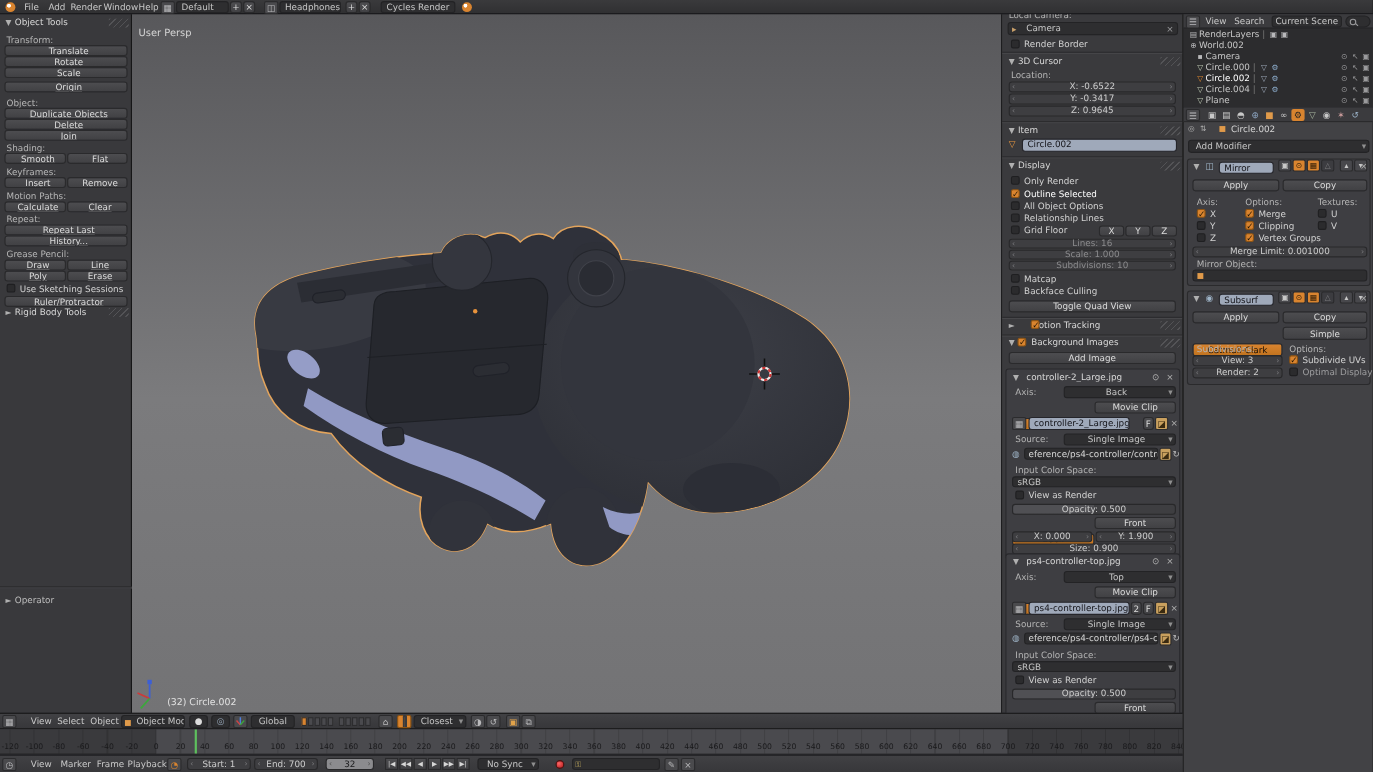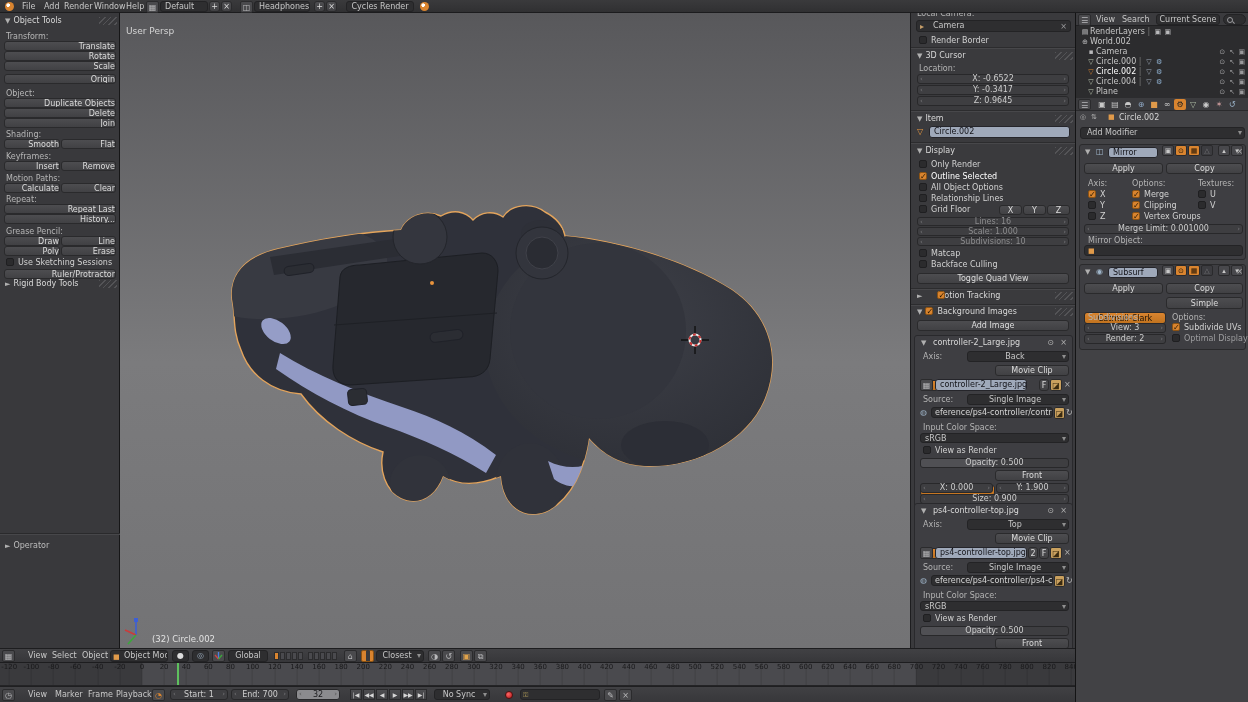--- a/index.html
+++ b/index.html
@@ -4,21 +4,21 @@
 <style>
   * { box-sizing: border-box; margin:0; padding:0; }
   html,body { width:1248px; height:702px; }
   body { position:relative; background:#1a1a1a; font-family:"DejaVu Sans",sans-serif; font-size:8px; color:#cfcfcf; overflow:hidden; -webkit-font-smoothing:antialiased; }
   .abs { position:absolute; }
   .nowrap { white-space:nowrap; overflow:hidden; }
 
   
   .menu { color:#c8c8c8; font-size:8px; line-height:13px; cursor:default; }
   .btn { background:linear-gradient(#4d4d50,#414144); border:1px solid #2a2a2c; border-radius:3px; color:#dcdcdc; font-size:8px; line-height:9px; text-align:center; overflow:hidden; white-space:nowrap; }
-  .btn.left { text-align:right; padding-left:5px;text-decoration:underline; }
+  .btn.left { text-align:center; padding-left:5px;text-decoration:underline; }
   .btn.on { background:linear-gradient(var(--accent),#c1731f); color:#1e1307;margin-top:15px; }
   .well { background:#2e2e30; border:1px solid #232325; border-radius:3px; color:#c6c6c6; text-align:center; line-height:9px; font-size:8px; white-space:nowrap; overflow:hidden; }
   .well .dd { float:right; color:#8f8f8f; margin-right:2px; }
   .num { background:#3e3e41; border:1px solid #28282a; border-radius:3px; color:#cdcdcd; text-align:center; line-height:8px; font-size:8px; position:absolute; }
   .num .a { position:absolute; top:0; color:#77777a; font-size:7px; line-height:8px; }
   .num .a.l{left:2px} .num .a.r{right:2px}
   .num.dis { color:#8b8b8d; }
   .field-hi { background:var(--fieldhi); border:1px solid #25252a; border-radius:3px; color:#141419; text-align:left; padding-left:4px; line-height:9px; font-size:8px; white-space:nowrap; overflow:hidden; }
   .chk { position:absolute; height:10px; line-height:10px; white-space:nowrap; }
   .chk .box { display:inline-block; width:8px; height:8px; background:#2b2b2d; border:1px solid #1f1f21; border-radius:2px; vertical-align:-1px; margin-right:4px; }
@@ -69,21 +69,21 @@
   #v3dheader { left:0; top:648px; width:1075px; height:15px; background:linear-gradient(#414144,#37373a); border-top:1px solid #1d1d1f; border-bottom:1px solid #1d1d1f; }
   .lgrid { position:absolute; top:3px; display:flex; gap:1px; }
   .lcell { width:5px; height:8px; background:#4a4a4e; border:1px solid #2c2c2e; }
   .lcell.on { background:var(--accent); }
 
   
   #timeline { left:0; top:663px; width:1075px; height:39px; background:#39393c; }
   #tl-ruler { position:absolute; left:0; top:0; width:1075px; height:23px; background:#3a3a3d; border-bottom:1px solid #242426; overflow:hidden; }
   #tl-range { position:absolute; top:0; height:23px; background:#4a4a4e; }
   #tl-ticks { position:absolute; left:0; top:0; width:1075px; height:23px; background:repeating-linear-gradient(90deg, rgba(0,0,0,.14) 0 1px, transparent 1px 22.13px); background-position:8.6px 0; }
-  .rnum { position:absolute; bottom:14px; transform:translateX(-50%); font-size:7px; color:#19191b; }
+  .rnum { position:absolute; bottom:2px; transform:translateX(-50%); font-size:7px; color:#19191b; }
   #playhead { position:absolute; top:0; width:2px; height:23px; background:var(--playhead); }
   #tl-header { position:absolute; left:0; top:23px; width:1075px; height:16px; background:linear-gradient(#414144,#37373a); border-top:1px solid #1f1f21; }
   .transport { position:absolute; top:2px; width:12px; height:11px; background:linear-gradient(#4d4d50,#414144); border:1px solid #2a2a2c; text-align:center; line-height:10px; font-size:6px; color:#d6d6d6; }
   .magnet { width:7px; height:6px; border:2px solid #3a3a3c; border-bottom:none; border-radius:5px 5px 0 0; margin:2px auto 0; }
   .srch { position:relative; }
   .srch::before { content:""; position:absolute; left:3px; top:2px; width:4px; height:4px; border:1px solid #9a9a9c; border-radius:50%; }
   .srch::after { content:""; position:absolute; left:8px; top:7px; width:3px; height:1px; background:#9a9a9c; transform:rotate(45deg); }
 </style>
 </head>
 <body>

